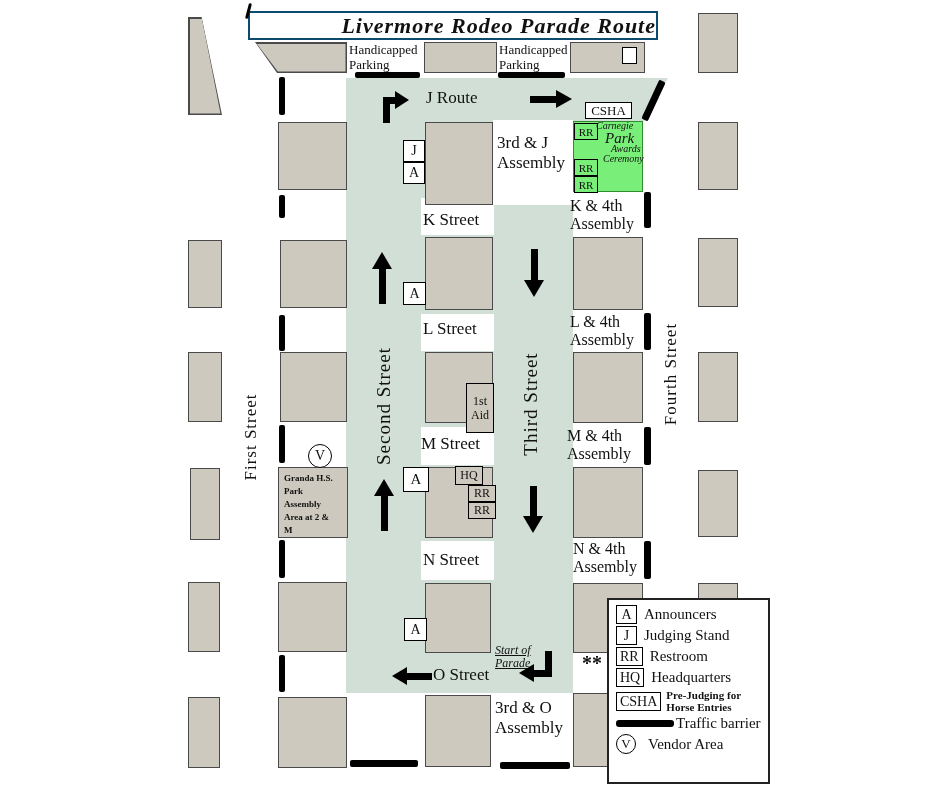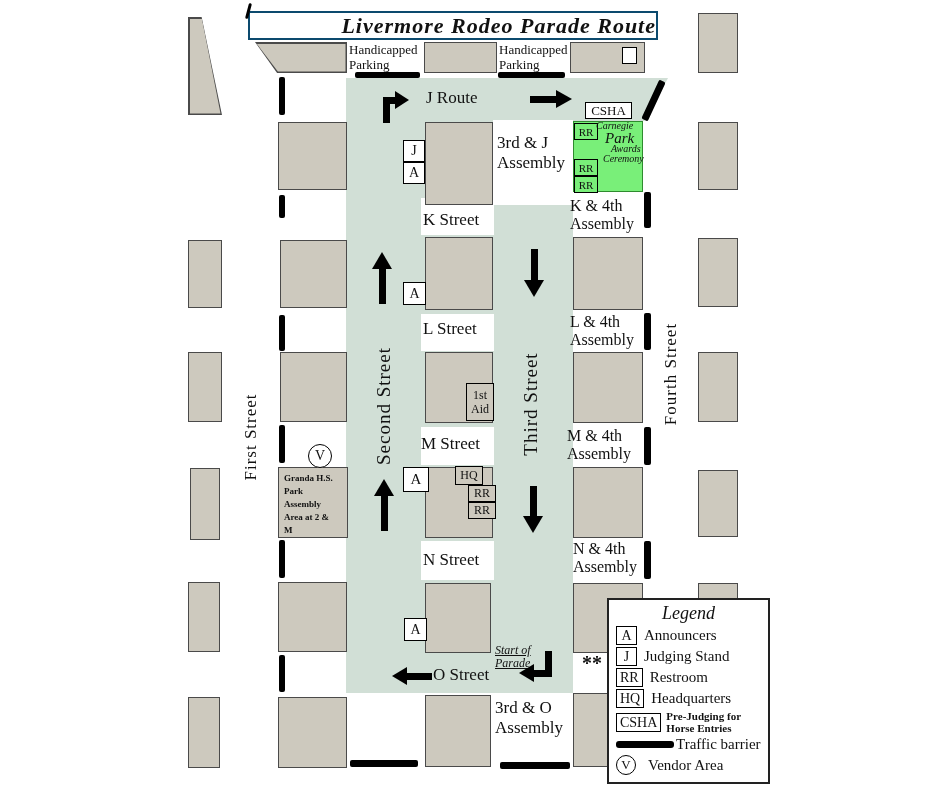--- a/index.html
+++ b/index.html
@@ -155,21 +155,21 @@
   <div class="vlbl" style="left:176px;top:426px;width:150px;height:22px;font-size:17px;line-height:22px;">First Street</div>
   <div class="vlbl" style="left:304px;top:395px;width:160px;height:22px;font-size:19px;line-height:22px;">Second Street</div>
   <div class="vlbl" style="left:461px;top:393px;width:140px;height:22px;font-size:19px;line-height:22px;">Third Street</div>
   <div class="vlbl" style="left:606px;top:363px;width:130px;height:22px;font-size:17px;line-height:22px;">Fourth Street</div>
 
   <div class="mk" style="left:403px;top:140px;width:22px;height:22px;">J</div>
   <div class="mk" style="left:403px;top:162px;width:22px;height:22px;">A</div>
   <div class="mk" style="left:403px;top:282px;width:23px;height:23px;">A</div>
   <div class="mk" style="left:403px;top:467px;width:26px;height:25px;font-size:15px;">A</div>
   <div class="mk" style="left:404px;top:618px;width:23px;height:23px;">A</div>
-  <div class="mk mkt" style="left:466px;top:383px;width:28px;height:38px;font-size:12px;flex-direction:column;line-height:1.2;">
+  <div class="mk mkt" style="left:466px;top:383px;width:28px;height:50px;font-size:12px;flex-direction:column;line-height:1.2;">
     <div>1st</div>
       <div>Aid</div>
     </div>
   <div class="mk mkt" style="left:455px;top:466px;width:28px;height:19px;font-size:12px;">HQ</div>
   <div class="mk mkt" style="left:468px;top:485px;width:28px;height:17px;font-size:12px;">RR</div>
   <div class="mk mkt" style="left:468px;top:502px;width:28px;height:17px;font-size:12px;">RR</div>
   <div class="vcirc" style="left:308px;top:444px;">V</div>
 
   <div class="bar" style="left:355px;top:72px;width:65px;height:6px;"></div>
   <div class="bar" style="left:498px;top:72px;width:67px;height:6px;"></div>
@@ -206,21 +206,20 @@
   <div class="shaft" style="left:533px;top:670px;width:16px;height:7px;"></div>
   <div class="ah ah-left" style="left:519px;top:664px;border-right-width:15px;"></div>
 
   <div class="lbl" style="left:495px;top:644px;font-style:italic;font-size:12px;line-height:1.1;text-decoration:underline;">
     <div>Start of</div>
       <div>Parade</div>
     </div>
   <div class="lbl" style="left:582px;top:652px;font-size:20px;font-weight:bold;">**</div>
 
   <div id="legend">
-    <div class="lt">Legend</div>
     <div class="lrow">
       <span class="lsym">A</span>
       <span class="llab">Announcers</span>
       </div>
     <div class="lrow">
       <span class="lsym">J</span>
       <span class="llab">Judging Stand</span>
       </div>
     <div class="lrow">
       <span class="lsym">RR</span>

